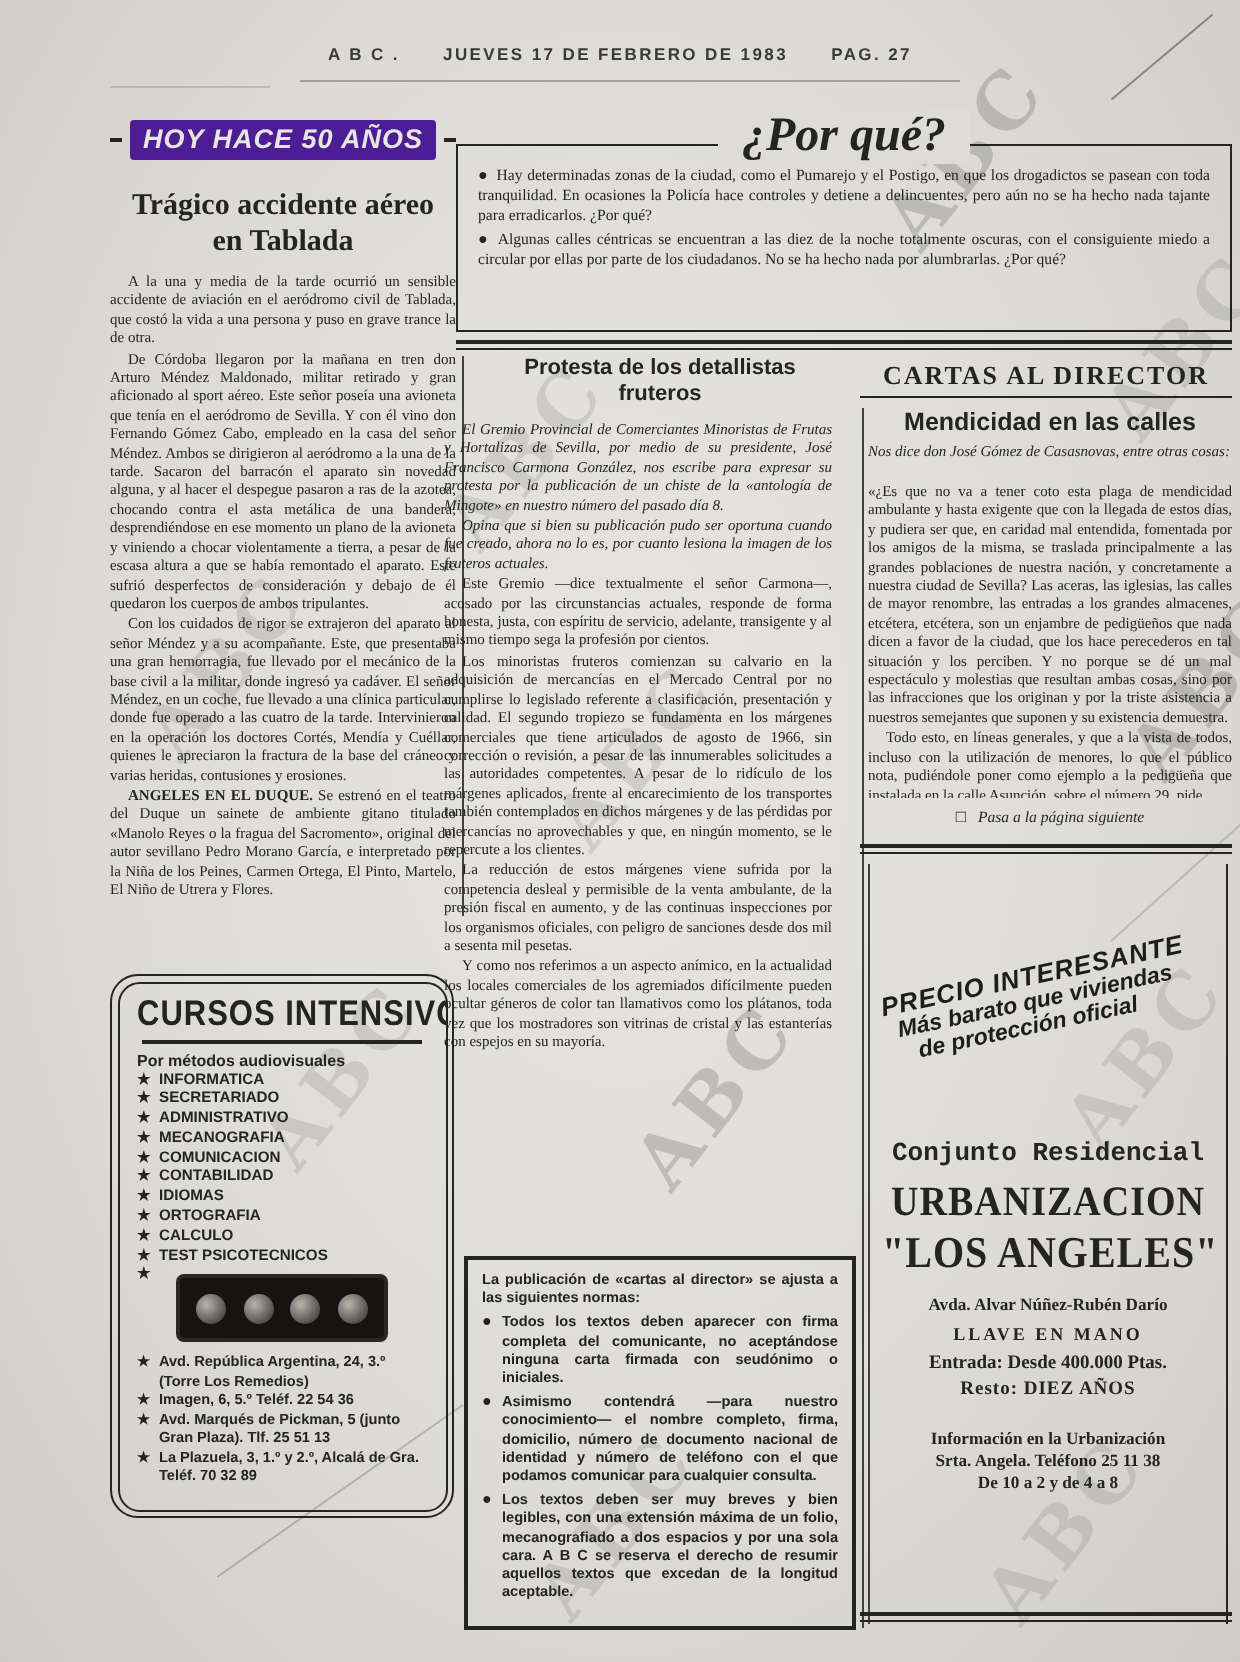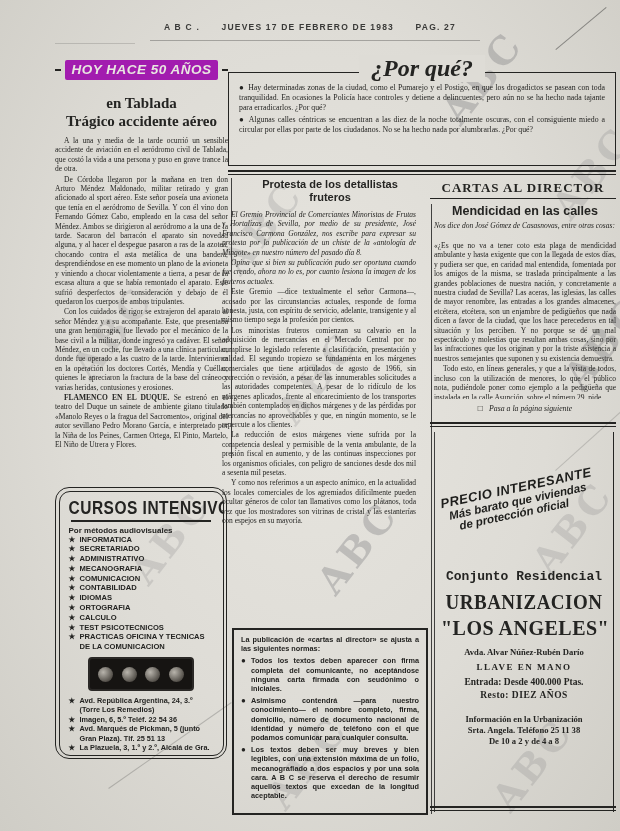--- a/index.html
+++ b/index.html
@@ -54,21 +54,21 @@
   .body-copy p{text-indent:9px;margin-bottom:1px;}
   .body-copy p.noindent{text-indent:0;}
   .ital{font-style:italic;}
   
   .banner-row{
     position:absolute;left:55px;top:60px;width:173px;
     display:flex;align-items:center;gap:4px;
   }
   .banner-row .line{flex:1;border-top:2.5px solid var(--ink);}
   .banner-box{
-    background:#a21caf;color:#e8e6e0;
+    background:#4c1d95;color:#e8e6e0;
     font-family:"Liberation Sans",sans-serif;
     font-style:italic;font-weight:bold;
     font-size:13.5px;letter-spacing:0.5px;
     padding:2px 6px 3px 6px;
     border-radius:2px;
     white-space:nowrap;
   }
   .tablada-title{
     position:absolute;left:55px;top:94px;width:173px;
     text-align:center;font-weight:bold;
@@ -231,48 +231,48 @@
 <div class="header-rule" style="left:150px;top:40px;width:330px;opacity:.55;"></div>
 <div class="header-rule" style="left:55px;top:43px;width:80px;opacity:.3;"></div>
 
 <div class="banner-row">
   <div class="line"></div>
   <div class="banner-box">HOY HACE 50 AÑOS</div>
   <div class="line"></div>
 </div>
 
 <div class="tablada-title">
+  <div>Trágico accidente aéreo</div>
   <div>en Tablada</div>
-  <div>Trágico accidente aéreo</div>
 </div>
 
 <div class="left-article body-copy">
   <p>A la una y media de la tarde ocurrió un sensible accidente de aviación en el aeródromo civil de Tablada, que costó la vida a una persona y puso en grave trance la de otra.</p>
   <p>De Córdoba llegaron por la mañana en tren don Arturo Méndez Maldonado, militar retirado y gran aficionado al sport aéreo. Este señor poseía una avioneta que tenía en el aeródromo de Sevilla. Y con él vino don Fernando Gómez Cabo, empleado en la casa del señor Méndez. Ambos se dirigieron al aeródromo a la una de la tarde. Sacaron del barracón el aparato sin novedad alguna, y al hacer el despegue pasaron a ras de la azotea, chocando contra el asta metálica de una bandera, desprendiéndose en ese momento un plano de la avioneta y viniendo a chocar violentamente a tierra, a pesar de la escasa altura a que se había remontado el aparato. Este sufrió desperfectos de consideración y debajo de él quedaron los cuerpos de ambos tripulantes.</p>
   <p>Con los cuidados de rigor se extrajeron del aparato al señor Méndez y a su acompañante. Este, que presentaba una gran hemorragia, fue llevado por el mecánico de la base civil a la militar, donde ingresó ya cadáver. El señor Méndez, en un coche, fue llevado a una clínica particular, donde fue operado a las cuatro de la tarde. Intervinieron en la operación los doctores Cortés, Mendía y Cuéllar, quienes le apreciaron la fractura de la base del cráneo y varias heridas, contusiones y erosiones.</p>
-  <p><b>FLAMENCO EN EL DUQUE.</b><span> Se estrenó en el teatro del Duque un sainete de ambiente gitano titulado «Manolo Reyes o la fragua del Sacromento», original del autor sevillano Pedro Morano García, e interpretado por la Niña de los Peines, Carmen Ortega, El Pinto, Martelo, El Niño de Utrera y Flores.</span></p>
+  <p><b>ANGELES EN EL DUQUE.</b><span> Se estrenó en el teatro del Duque un sainete de ambiente gitano titulado «Manolo Reyes o la fragua del Sacromento», original del autor sevillano Pedro Morano García, e interpretado por la Niña de los Peines, Carmen Ortega, El Pinto, Martelo, El Niño de Utrera y Flores.</span></p>
 </div>
 
 <div class="cursos-outer">
   <div class="cursos-inner">
     <div class="cursos-title">CURSOS INTENSIVOS</div>
     <div class="cursos-underline"></div>
     <div class="cursos-sub">Por métodos audiovisuales</div>
     <ul class="cursos-list">
       <li><span class="star">★</span><span>INFORMATICA</span></li>
       <li><span class="star">★</span><span>SECRETARIADO</span></li>
       <li><span class="star">★</span><span>ADMINISTRATIVO</span></li>
       <li><span class="star">★</span><span>MECANOGRAFIA</span></li>
       <li><span class="star">★</span><span>COMUNICACION</span></li>
       <li><span class="star">★</span><span>CONTABILIDAD</span></li>
       <li><span class="star">★</span><span>IDIOMAS</span></li>
       <li><span class="star">★</span><span>ORTOGRAFIA</span></li>
       <li><span class="star">★</span><span>CALCULO</span></li>
       <li><span class="star">★</span><span>TEST PSICOTECNICOS</span></li>
-      <li><span class="star">★</span><span>PRACTICAS OFICINA Y TECNICAS DE LA COMUNICACION</span></li>
+      <li><span class="star">★</span></li>
     </ul>
     <div class="console">
       <div class="knob"></div>
       <div class="knob"></div>
       <div class="knob"></div>
       <div class="knob"></div>
     </div>
     <ul class="addr-list">
       <li><span class="star">★</span><span>Avd. República Argentina, 24, 3.º (Torre Los Remedios)</span></li>
       <li><span class="star">★</span><span>Imagen, 6, 5.º Teléf. 22 54 36</span></li>

